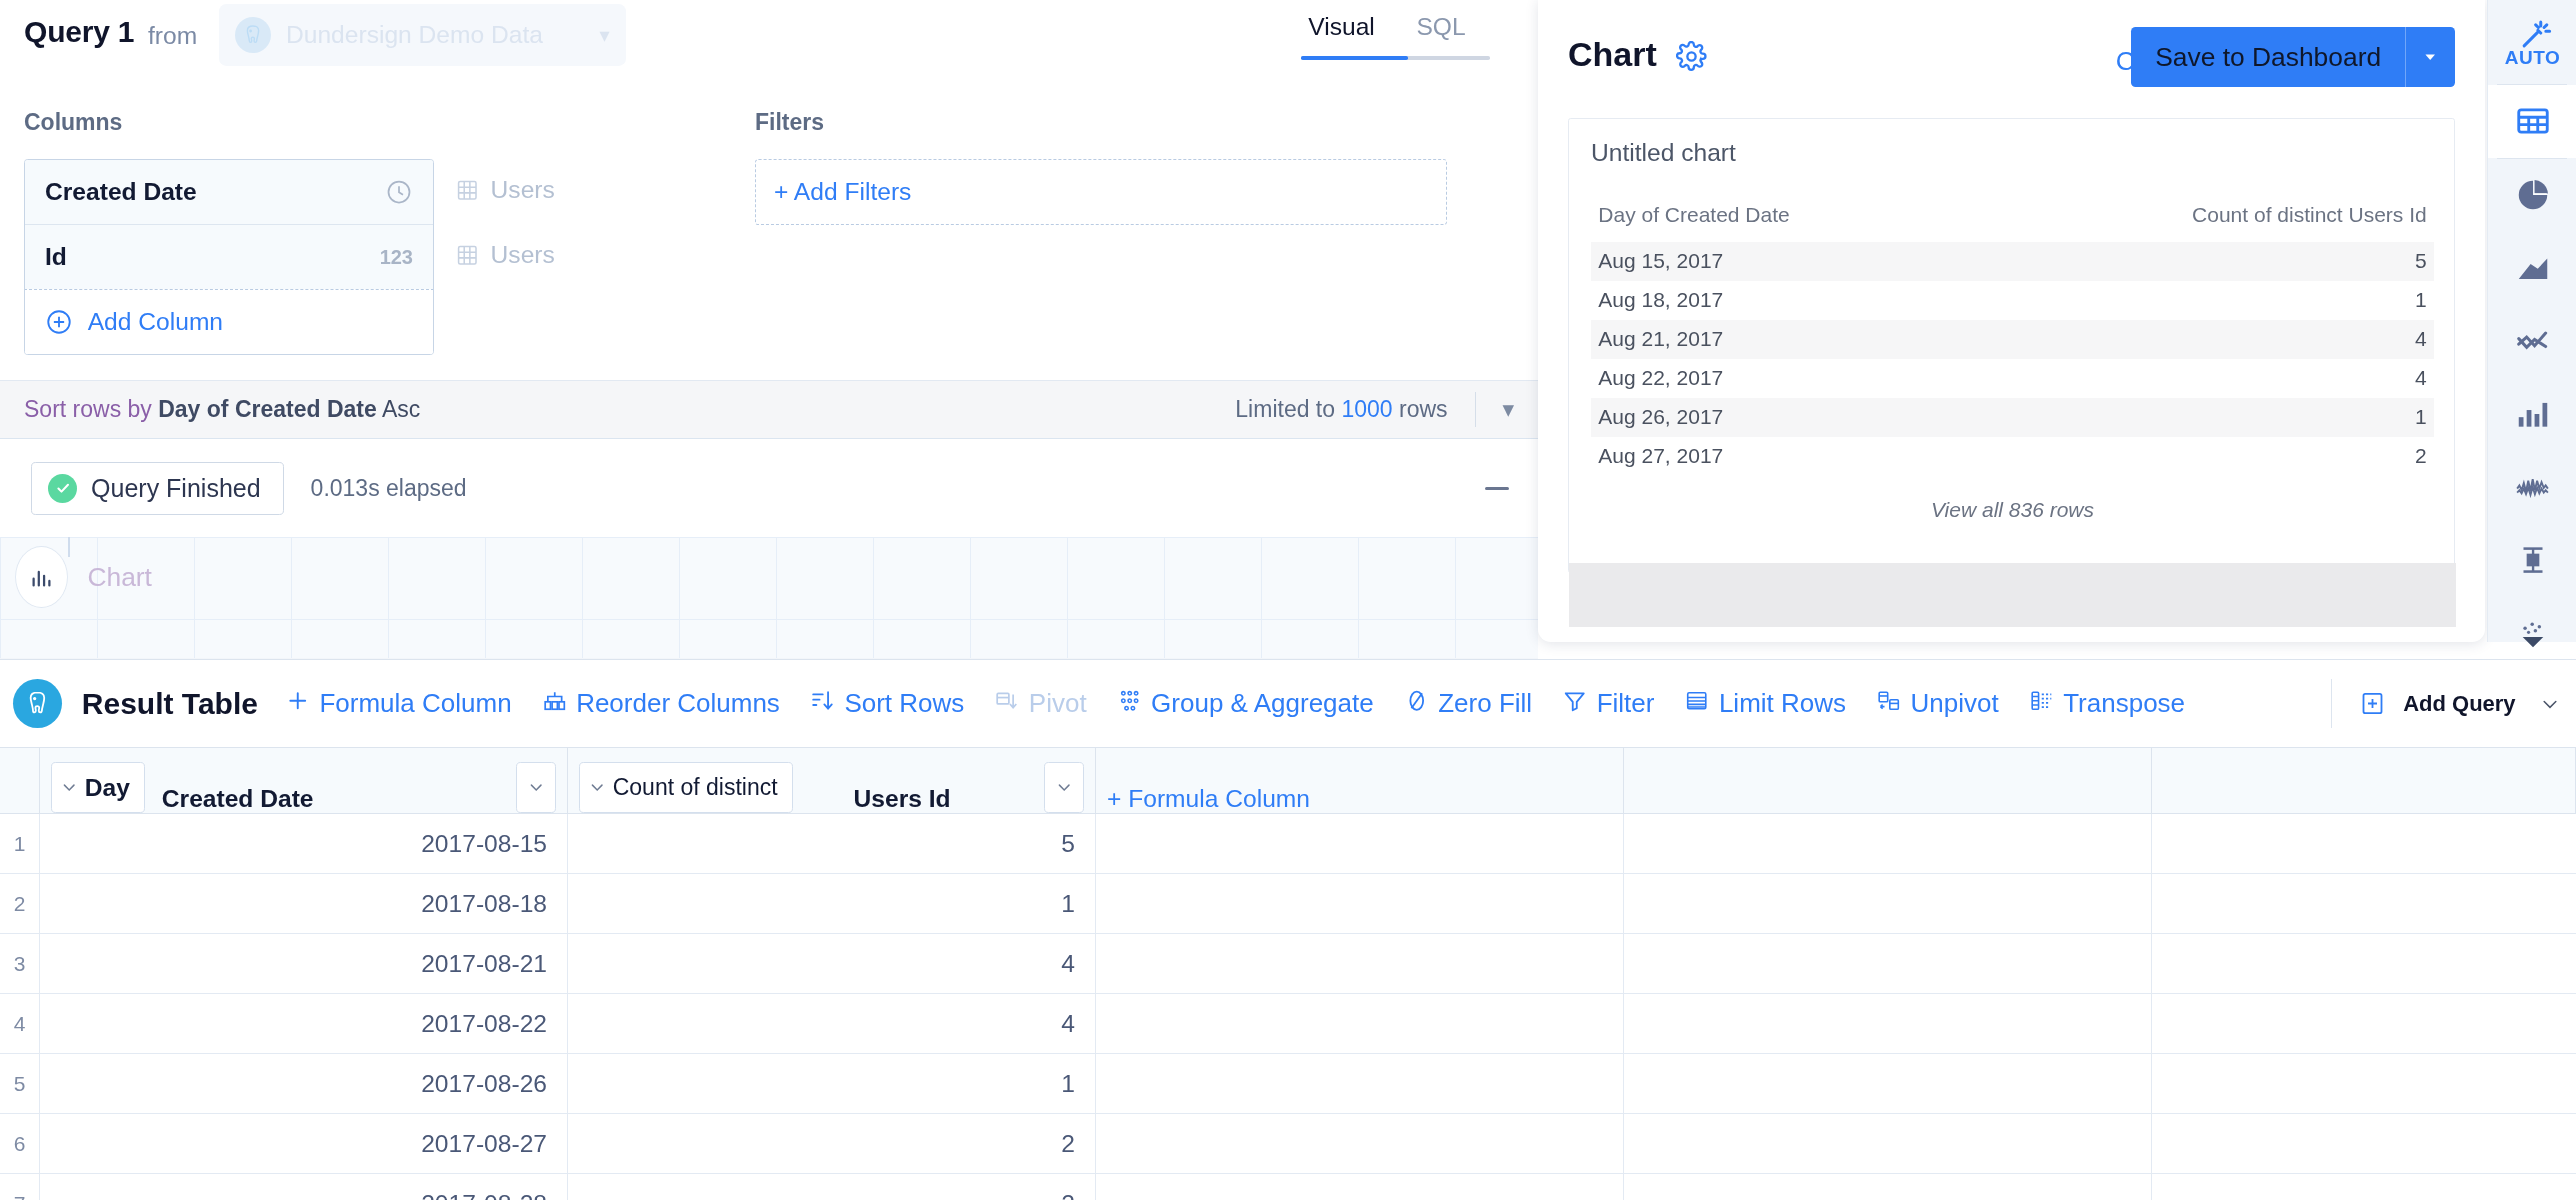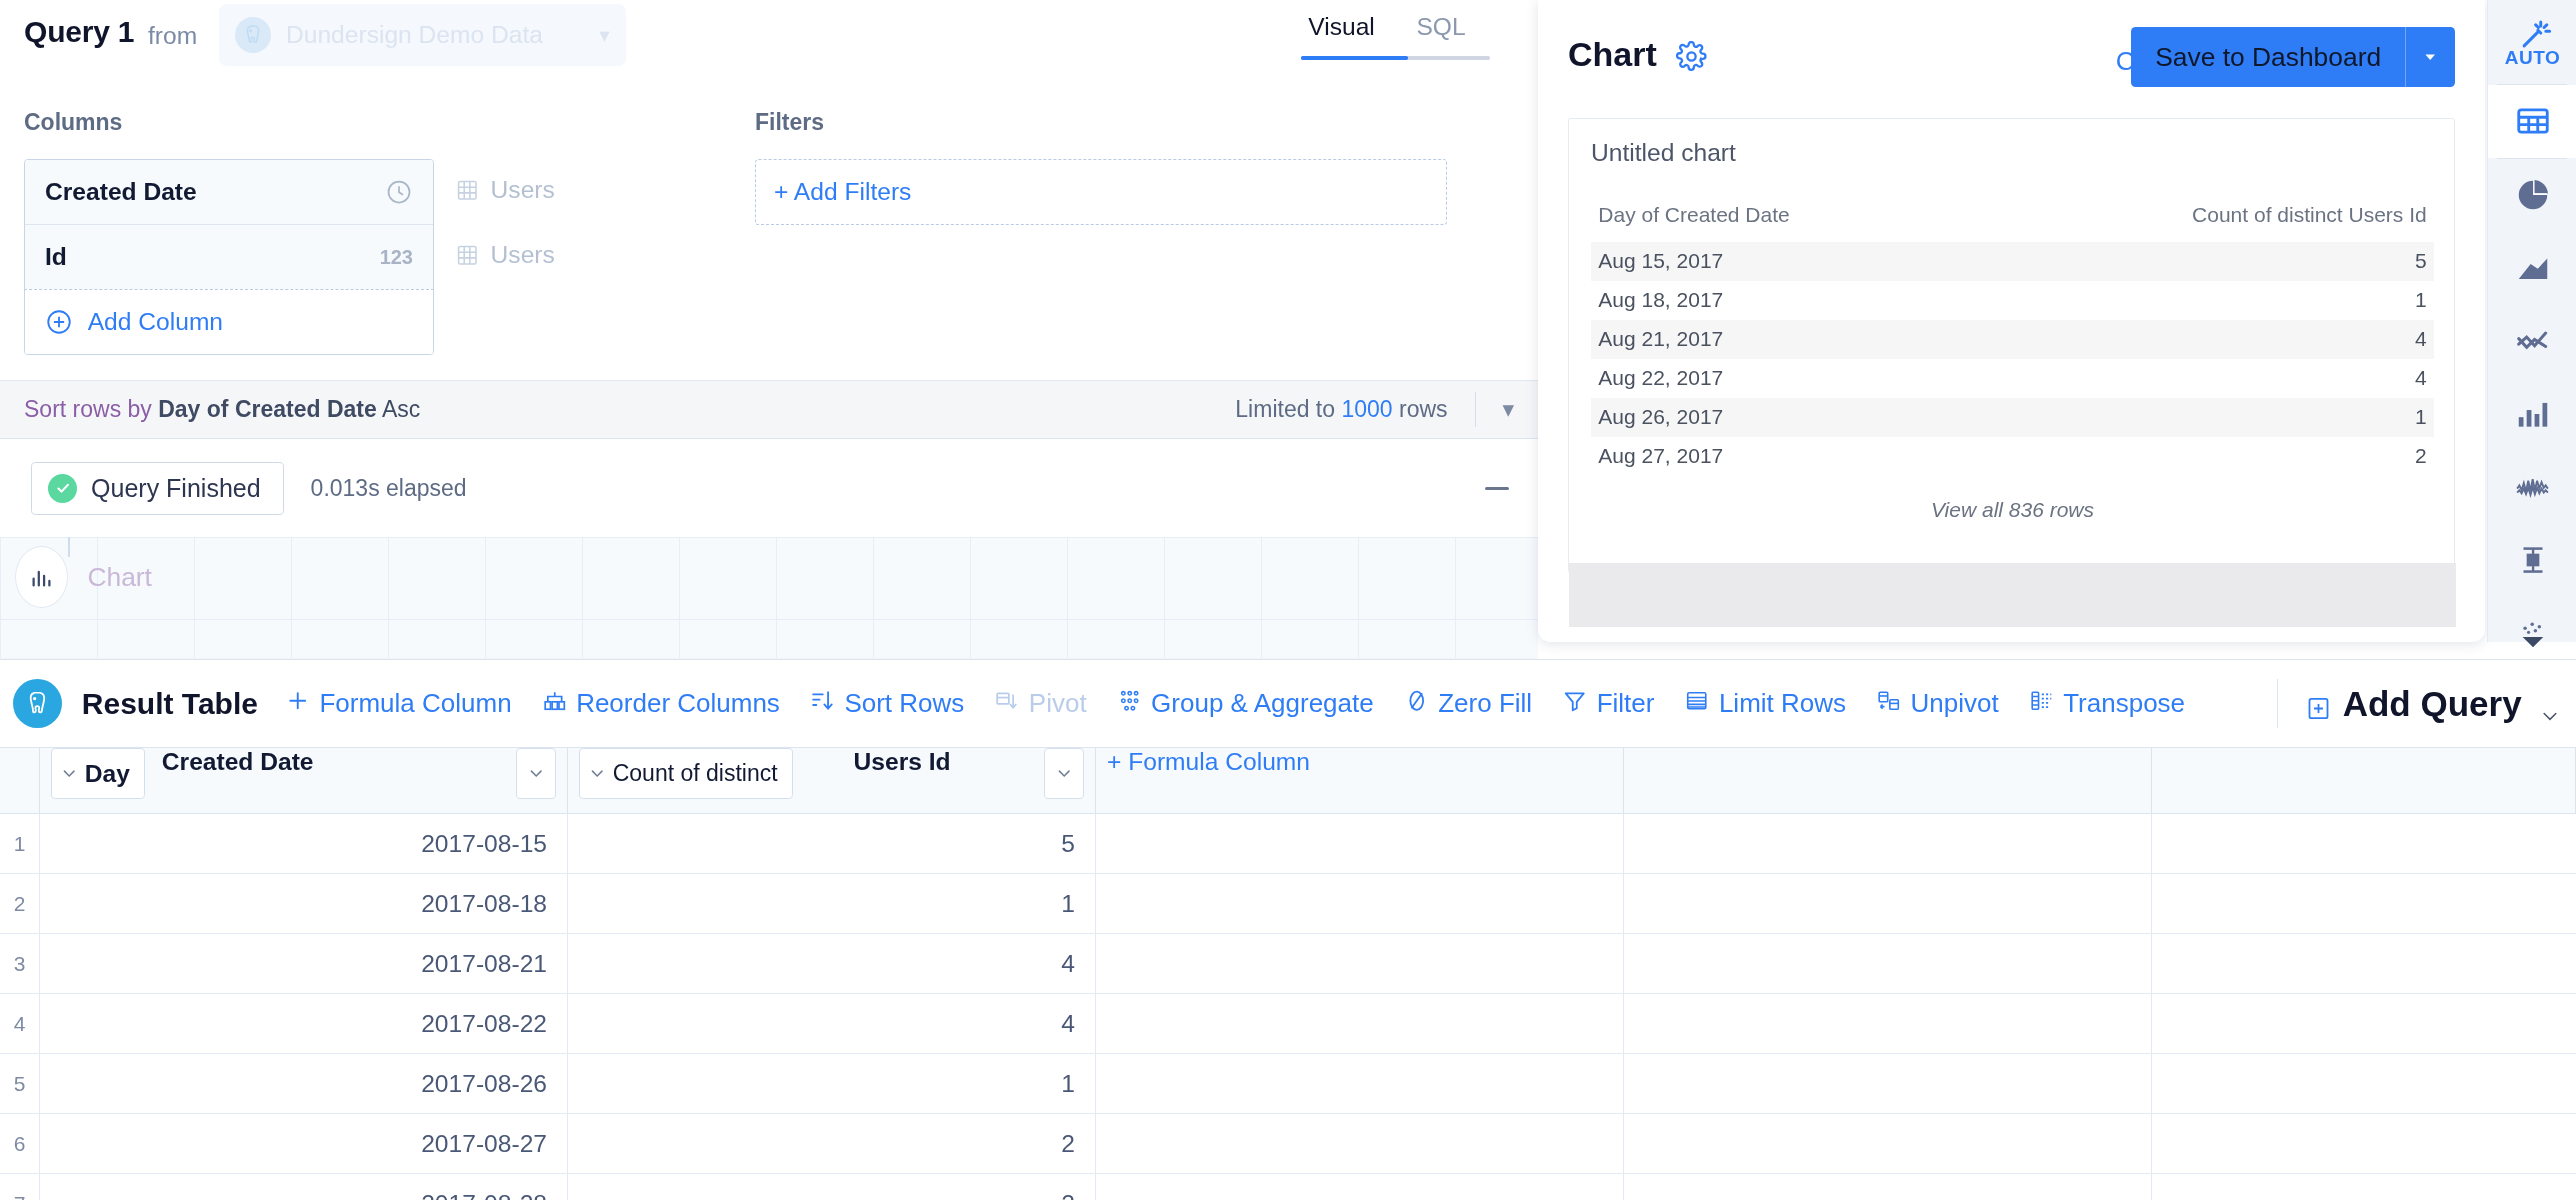--- a/index.html
+++ b/index.html
@@ -220,29 +220,29 @@
   .rt-title { margin-left: 20px; font-size: 30px; font-weight: 700; color: #10152b; white-space: nowrap; }
   .rt-actions { display: flex; align-items: center; margin-left: 27px; }
   .rt-act {
     display: flex; align-items: flex-start; margin-right: 30px; font-size: 26px; color: #2f7df6; white-space: nowrap;
   }
   .rt-act.dis { color: #b9cdea; }
   .rt-act .ic { width: 25.5px; height: 25.5px; margin-right: 9px; display: flex; align-items: center; justify-content: center; }
   .rt-act .ic svg { width: 25.5px; height: 25.5px; }
   .rt-right { position: absolute; right: 16.4px; top: 0; height: 87px; display: flex; align-items: center; }
   .rt-right .vdiv { width: 0.9px; height: 49px; background: #dde5ef; margin-right: 27px; }
-  .rt-addq { display: flex; align-items: center; font-size: 35px; font-weight: 700; color: #10152b; }
+  .rt-addq { display: flex; align-items: center; font-size: 22px; font-weight: 700; color: #10152b; gap: 6px; }
   .rt-addq .ic { width: 27px; height: 27px; margin-right: 11px; }
   .rt-addq .cv { margin-left: 18px; width: 20px; height: 20px; color: #4a5468; }
 
   
   .grid { position: relative; width: 2576px; }
   .grid-head { display: flex; height: 67px; background: #f6fafd; border-top: 0.9px solid #dce4ee; border-bottom: 0.9px solid #dce4ee; }
   .gh-num { width: 40px; border-right: 0.9px solid #dce4ee; }
-  .gh-cell { position: relative; border-right: 0.9px solid #dce4ee; display: flex; align-items: flex-start; padding: 0 11px; }
+  .gh-cell { position: relative; border-right: 0.9px solid #dce4ee; display: flex; align-items: flex-end; padding: 0 11px; }
   .gh-cell.c1 { width: 528px; }
   .gh-cell.c2 { width: 528px; gap: 44px; }
   .gh-cell.c3 { width: 528px; }
   .gh-cell.c4 { width: 528px; }
   .gh-cell.c5 { flex: 1; }
   .pill {
     display: flex; align-items: center; height: 51px; border: 0.9px solid #d4dfed; border-radius: 4.6px;
     background: #fff; padding: 0 14.6px 0 9px;
   }
   .pill .cv { width: 16.4px; height: 16.4px; margin-right: 7.3px; color: #6f7c93; }

